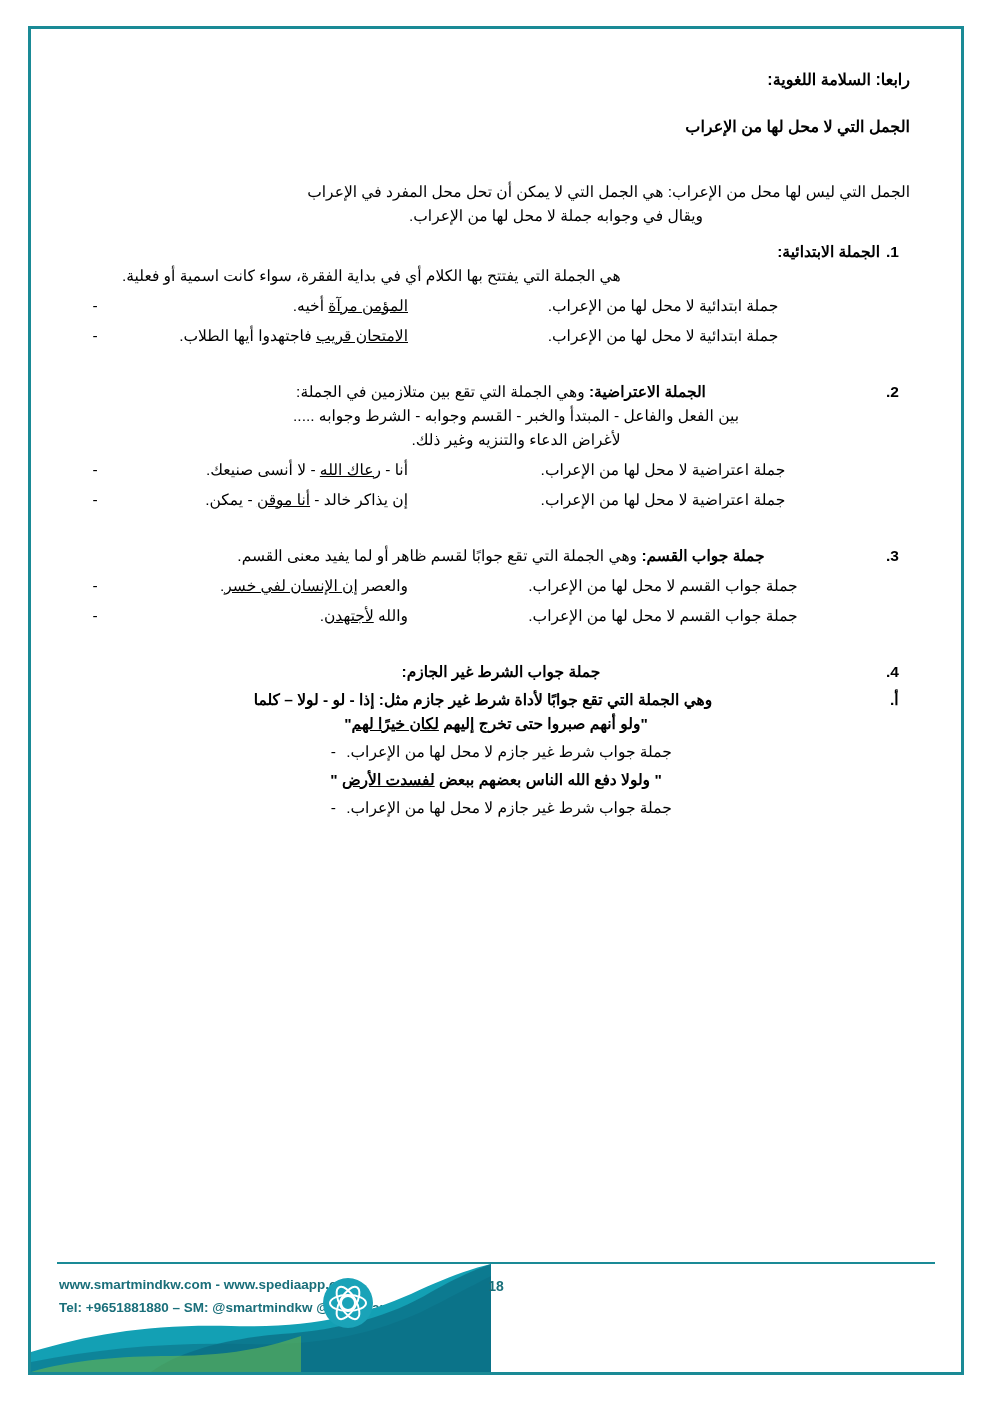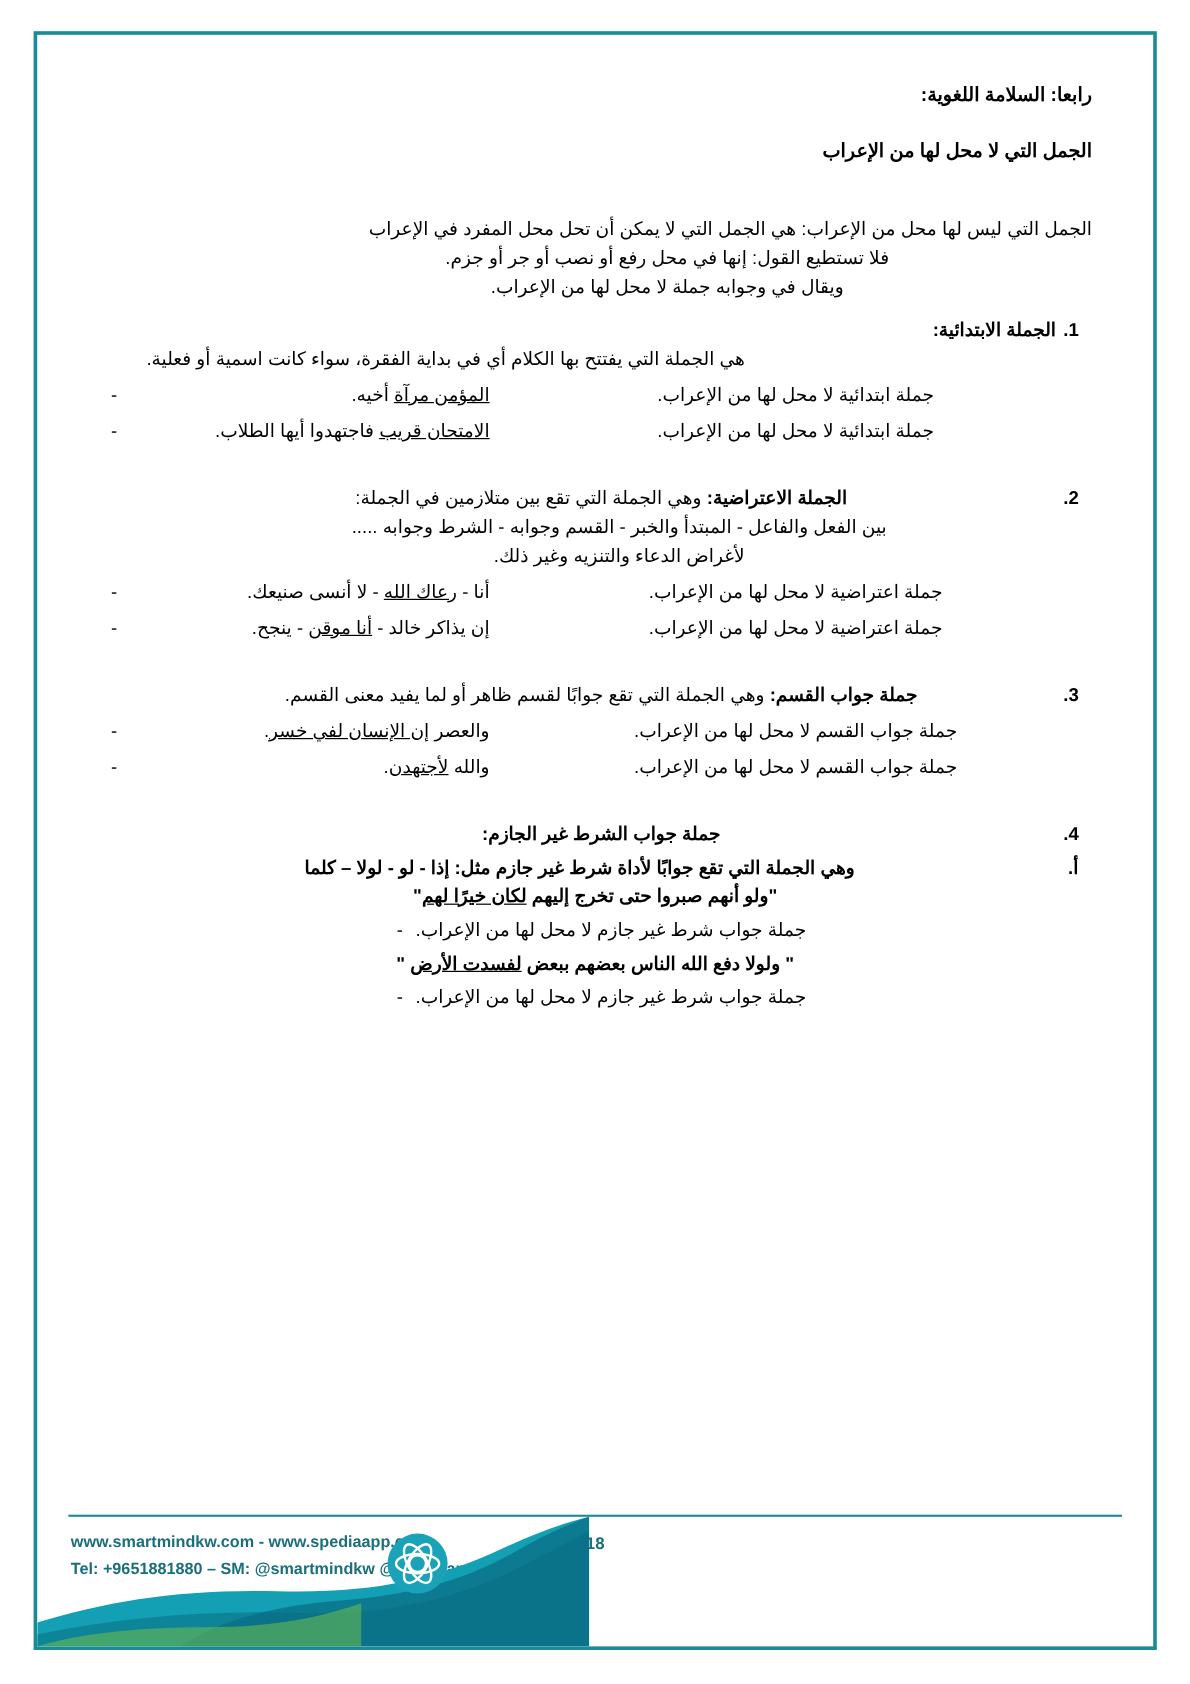--- a/index.html
+++ b/index.html
@@ -210,21 +210,20 @@
   <div class="border-frame"></div>
 
   <div class="content">
 
     <div class="title-line">رابعا: السلامة اللغوية:</div>
     <div class="title-line second">الجمل التي لا محل لها من الإعراب</div>
 
     <div class="spacer-lg"></div>
 
     <div class="para">الجمل التي ليس لها محل من الإعراب: هي الجمل التي لا يمكن أن تحل محل المفرد في الإعراب</div>
-    <div class="para right-pad-120" style="text-align:center;">فلا تستطيع القول: إنها في محل رفع أو نصب أو جر أو جزم.</div>
     <div class="para right-pad-120" style="text-align:center;">ويقال في وجوابه جملة لا محل لها من الإعراب.</div>
 
     <div class="spacer-sm"></div>
 
     <div class="num-item">
       <div class="num">1.</div>
       <div class="num-text heading-bold">الجملة الابتدائية:</div>
     </div>
     <div class="para" style="text-align:left; padding-left:40px;">هي الجملة التي يفتتح بها الكلام أي في بداية الفقرة، سواء كانت اسمية أو فعلية.</div>
 
@@ -250,21 +249,21 @@
     <div class="para" style="text-align:center; padding-left:40px;">لأغراض الدعاء والتنزيه وغير ذلك.</div>
 
     <div class="dash-row">
       <div class="note">جملة اعتراضية لا محل لها من الإعراب.</div>
       <div class="ex"><span>أنا - </span><span class="u">رعاك الله</span><span> - لا أنسى صنيعك.</span></div>
       <div class="dash">-</div>
     </div>
 
     <div class="dash-row">
       <div class="note">جملة اعتراضية لا محل لها من الإعراب.</div>
-      <div class="ex"><span>إن يذاكر خالد - </span><span class="u">أنا موقن</span><span> - ينجح.</span></div>
+      <div class="ex"><span>إن يذاكر خالد - </span><span class="u">أنا موقن</span><span> - يمكن.</span></div>
       <div class="dash">-</div>
     </div>
 
     <div class="spacer-md"></div>
 
     <div class="num-item">
       <div class="num">3.</div>
       <div class="num-text" style="text-align:center; padding-left:40px;"><span class="heading-bold">جملة جواب القسم:</span> <span>وهي الجملة التي تقع جوابًا لقسم ظاهر أو لما يفيد معنى القسم.</span></div>
     </div>
 

